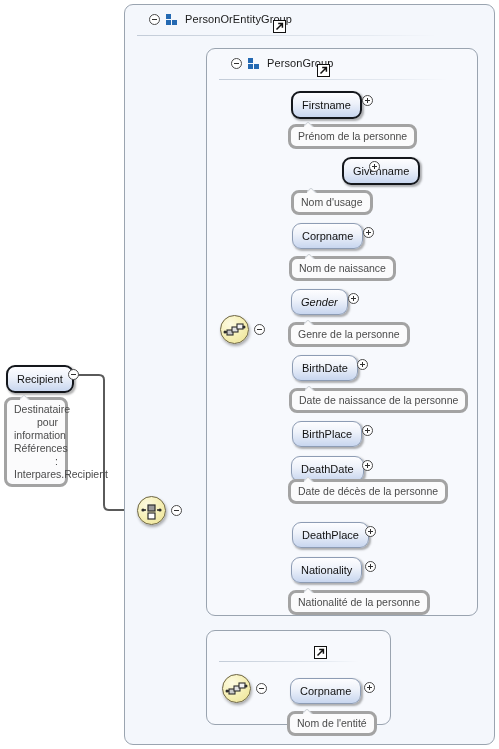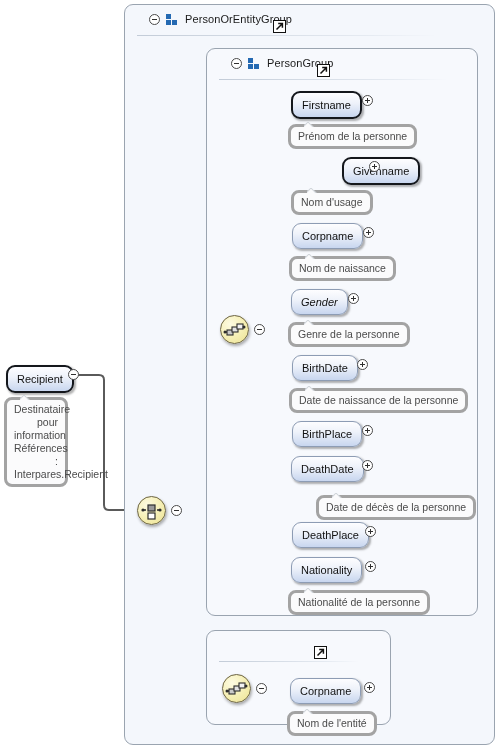--- a/index.html
+++ b/index.html
@@ -337,21 +337,21 @@
 
   <div class="node opt" style="left:292px; top:421px;">
     <span>BirthPlace</span>
   </div>
   <span class="plus node-plus" style="position:absolute; left:362px; top:425px;"></span>
 
   <div class="node opt" style="left:291px; top:456px;">
     <span>DeathDate</span>
   </div>
   <span class="plus node-plus" style="position:absolute; left:362px; top:460px;"></span>
-  <div class="anno" style="left:288px; top:495px;margin-left:28px;">
+  <div class="anno" style="left:288px; top:479px;">
     <span class="tip"></span>
     <span>Date de décès de la personne</span>
   </div>
 
   <div class="node opt" style="left:292px; top:522px;">
     <span>DeathPlace</span>
   </div>
   <span class="plus node-plus" style="position:absolute; left:365px; top:526px;"></span>
 
   <div class="node opt" style="left:291px; top:557px;">

